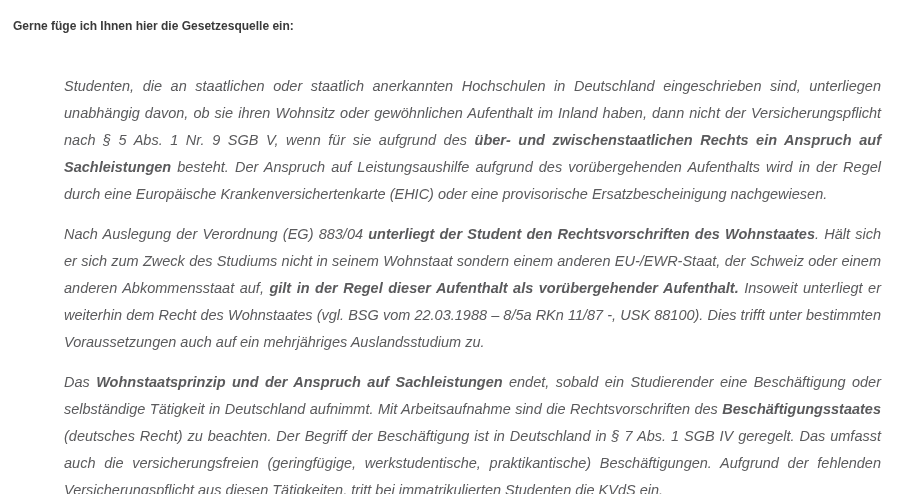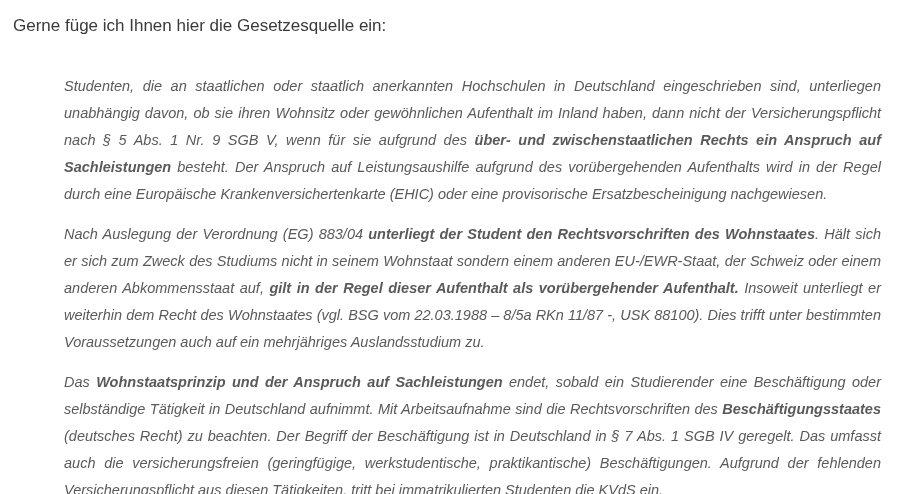--- a/index.html
+++ b/index.html
@@ -13,24 +13,24 @@
     font-family: "Liberation Sans", sans-serif;
     overflow: hidden;
   }
   .page {
     width: 100%;
     height: 100%;
     box-sizing: border-box;
   }
   .intro {
     margin: 15px 0 0 13px;
-    font-size: 17px;
+    font-size: 12px;
     line-height: 22px;
     font-style: normal;
-    font-weight: 400;
+    font-weight: 700;
     color: var(--heading-text, #3a3a3a);
   }
   .quote-block {
     margin: 36px 18px 0 64px;
   }
   .para {
     margin: 0 0 13px 0;
     font-style: italic;
     font-size: 14.5px;
     line-height: 27px;

